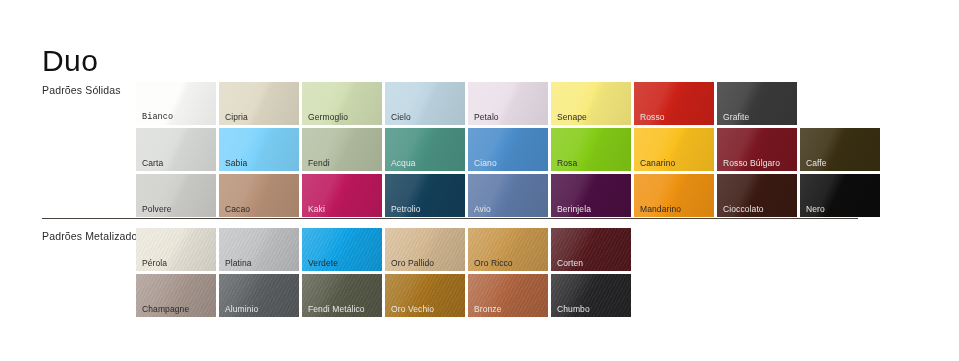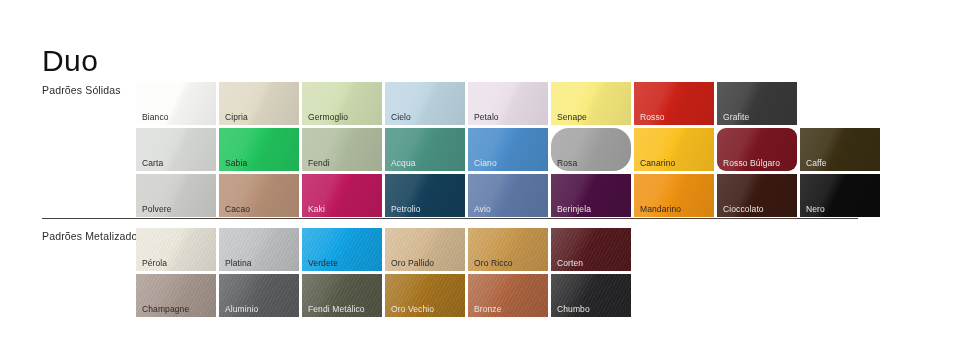--- a/index.html
+++ b/index.html
@@ -117,21 +117,21 @@
 </style>
 </head>
 <body>
 
 <h1 class="page-title">Duo</h1>
 
 <div class="section section-solid">
   <div class="section-label">Padrões Sólidas</div>
   <div class="grid" id="grid-solidas">
       <div class="row">
-        <div class="swatch" style="background: rgb(253, 253, 251);">
+        <div class="swatch" style="background: rgb(253, 253, 251); font-family: Liberation Mono, monospace;">
           <div class="sheen"></div>
           <span class="label dark">Bianco</span>
         </div>
         <div class="swatch" style="background: rgb(224, 218, 198);">
           <div class="sheen"></div>
           <span class="label dark">Cipria</span>
         </div>
         <div class="swatch" style="background: rgb(210, 223, 179);">
           <div class="sheen"></div>
           <span class="label dark">Germoglio</span>
@@ -155,45 +155,45 @@
         <div class="swatch" style="background: rgb(58, 58, 58);">
           <div class="sheen"></div>
           <span class="label light">Grafite</span>
         </div>
       </div>
       <div class="row">
         <div class="swatch" style="background: rgb(220, 222, 219);">
           <div class="sheen"></div>
           <span class="label dark">Carta</span>
         </div>
-        <div class="swatch" style="background: #22c55e;">
+        <div class="swatch" style="background: #7dd3fc;">
           <div class="sheen"></div>
           <span class="label dark">Sabia</span>
         </div>
         <div class="swatch" style="background: rgb(179, 191, 162);">
           <div class="sheen"></div>
           <span class="label dark">Fendi</span>
         </div>
         <div class="swatch" style="background: rgb(75, 147, 132);">
           <div class="sheen"></div>
           <span class="label light">Acqua</span>
         </div>
         <div class="swatch" style="background: rgb(75, 141, 203);">
           <div class="sheen"></div>
           <span class="label light">Ciano</span>
         </div>
-        <div class="swatch" style="background: #a3a3a3; border-radius: 18px;">
+        <div class="swatch" style="background: #84cc16;">
           <div class="sheen"></div>
           <span class="label dark">Rosa</span>
         </div>
         <div class="swatch" style="background: rgb(251, 192, 31);">
           <div class="sheen"></div>
           <span class="label dark">Canarino</span>
         </div>
-        <div class="swatch" style="background: rgb(122, 22, 32); border-radius: 9px;">
+        <div class="swatch" style="background: rgb(122, 22, 32);">
           <div class="sheen"></div>
           <span class="label light">Rosso Búlgaro</span>
         </div>
         <div class="swatch" style="background: rgb(58, 47, 18);">
           <div class="sheen"></div>
           <span class="label light">Caffe</span>
         </div>
       </div>
       <div class="row">
         <div class="swatch" style="background: rgb(207, 208, 204);">

